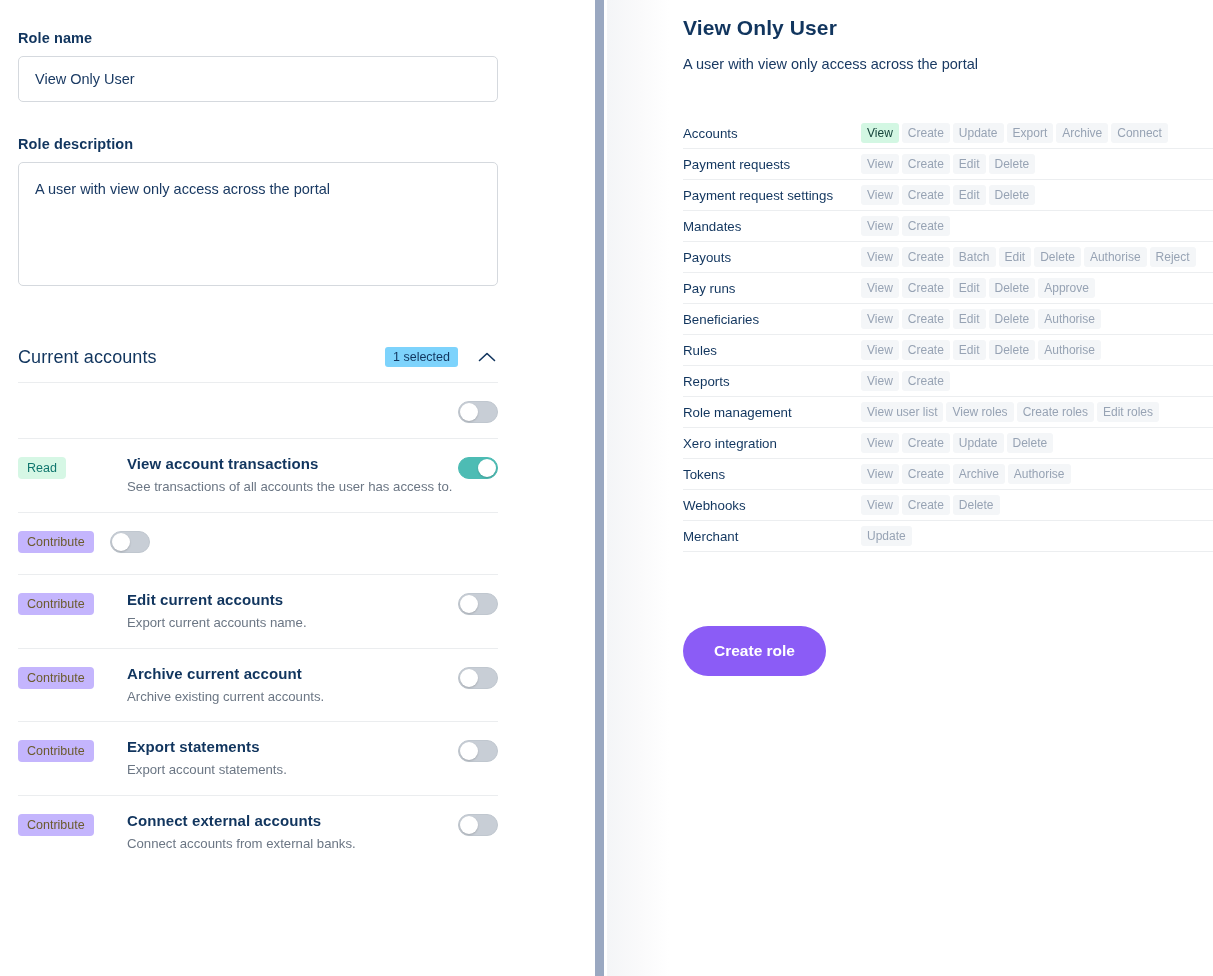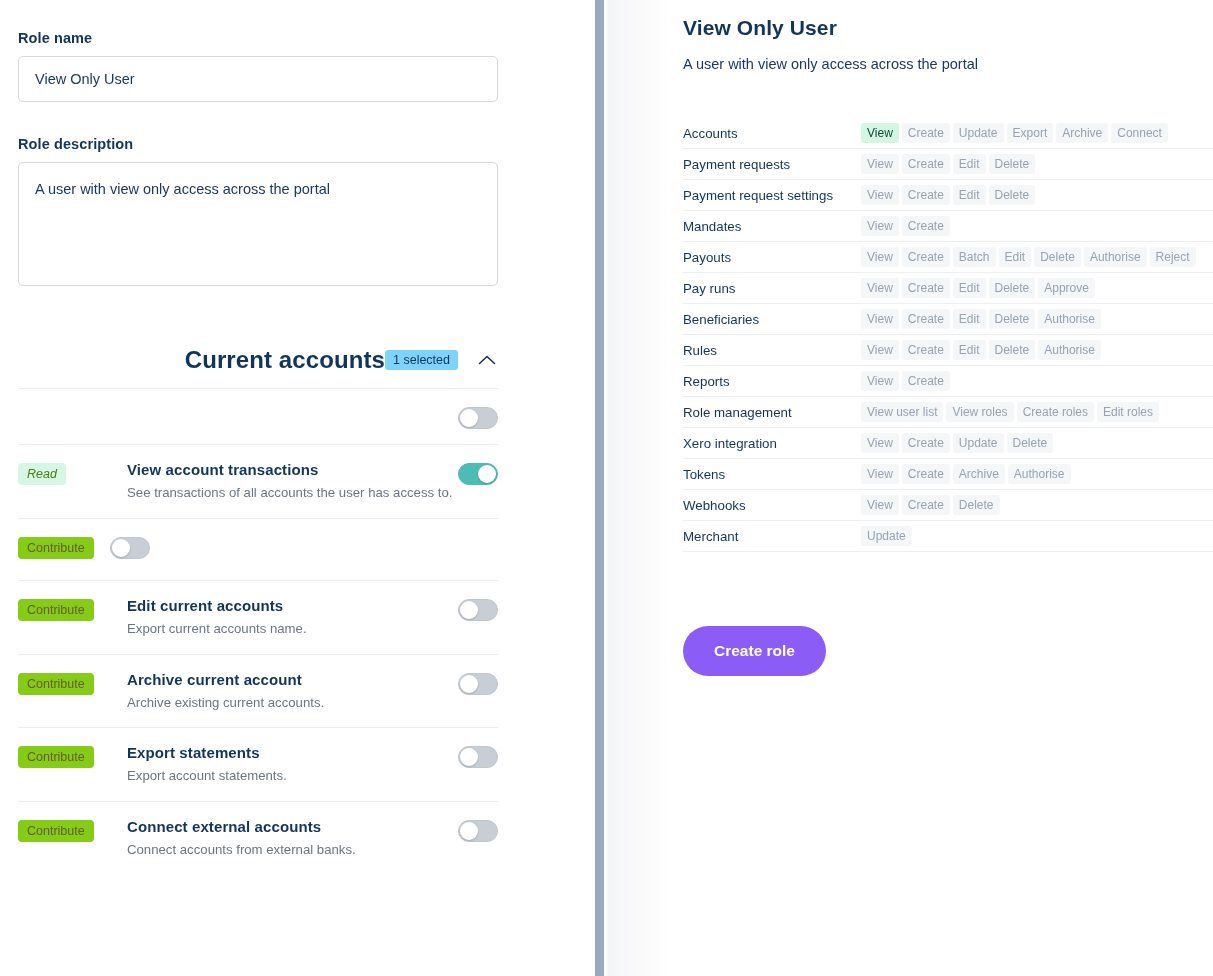--- a/index.html
+++ b/index.html
@@ -53,26 +53,25 @@
   .gap-a { height: 34px; }
   .gap-b { height: 60px; }
 
   .section-head {
     width: 480px;
     display: flex;
     align-items: center;
     padding-bottom: 14px;
   }
   .section-title {
-    font-size: 24px;
-    font-weight: bold;
+    font-size: 18px;
+    font-weight: normal;
     color: #11355e;
     flex: 1;
     letter-spacing: .1px;
-    text-align: right;
   }
   .selected-badge {
     background: #7dd3fc;
     color: #11355e;
     font-size: 12.5px;
     padding: 3px 8px;
     border-radius: 3px;
     margin-right: 18px;
     white-space: nowrap;
   }
@@ -93,22 +92,22 @@
   }
   .perm-row.blank { min-height: 56px; align-items: center; padding: 12px 0; }
   .tag-col { width: 92px; flex: none; padding-top: 2px; }
   .tag {
     display: inline-block;
     font-size: 12.5px;
     padding: 4px 9px;
     border-radius: 4px;
     white-space: nowrap;
   }
-  .tag-read { background: #d6f7e5; color: #4d7c0f; font-style: italic; }
-  .tag-contribute { background: #84cc16; color: #6b5b2e; text-align: right; }
+  .tag-read { background: #d6f7e5; color: #0f766e; }
+  .tag-contribute { background: #c4b5fd; color: #6b5b2e; text-align: right; }
   .perm-body { flex: 1; padding-left: 17px; }
   .perm-title {
     font-size: 15px;
     font-weight: bold;
     color: #11355e;
     margin-bottom: 6px;
     letter-spacing: .1px;
   }
   .perm-desc { font-size: 13.2px; color: #6b7684; line-height: 1.35; }
 

